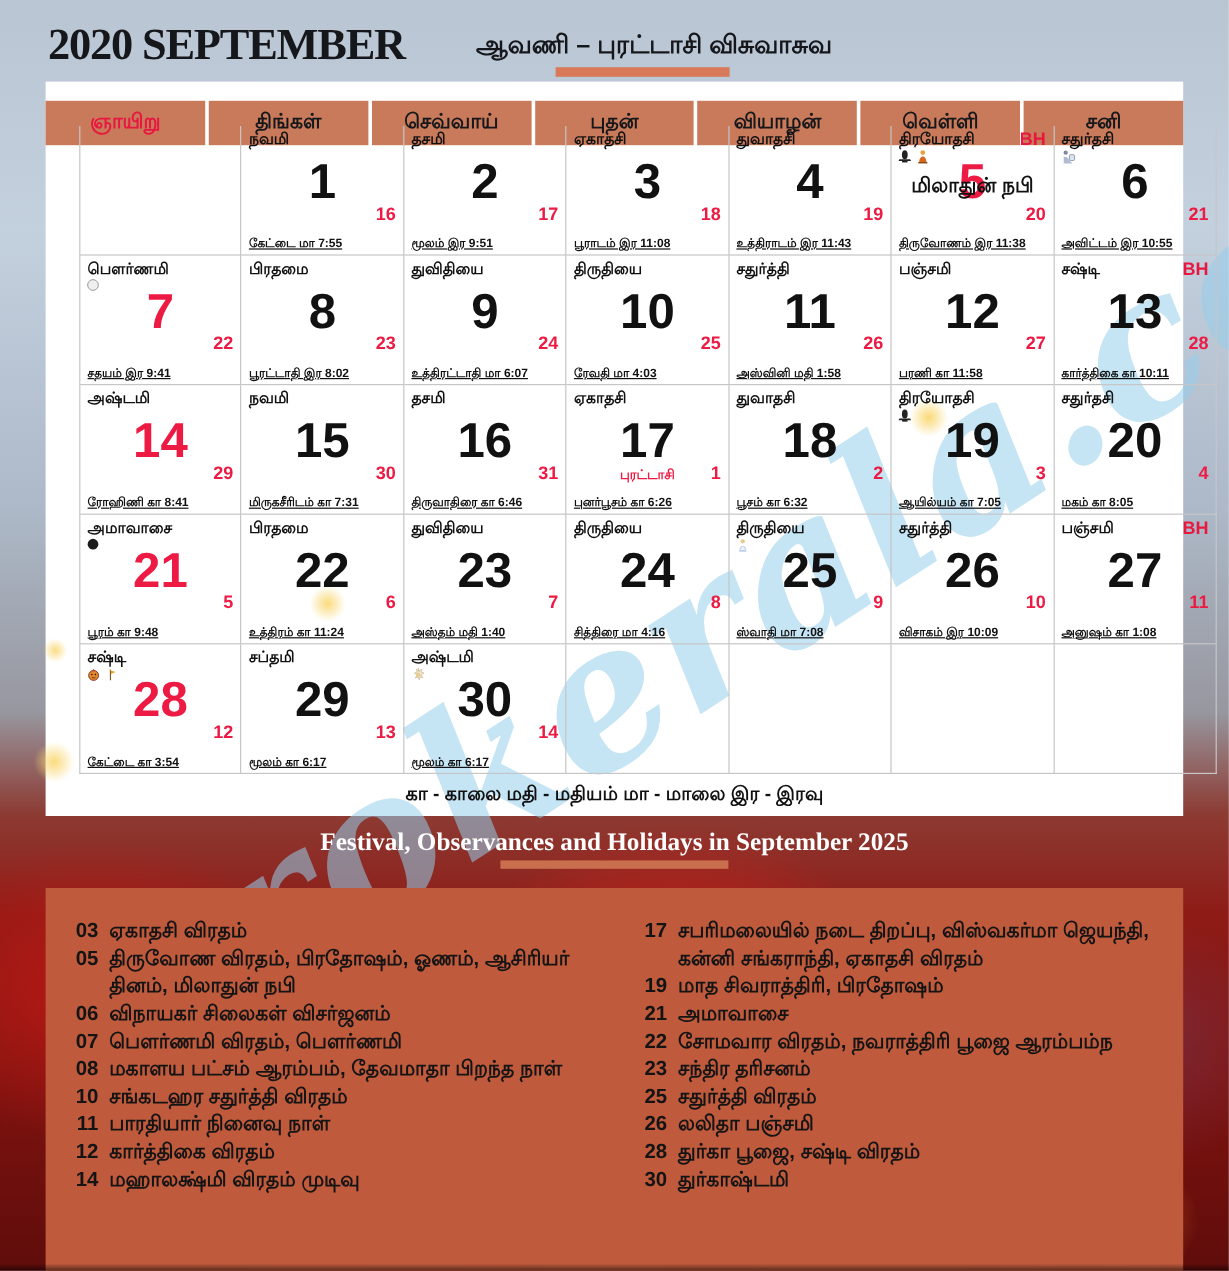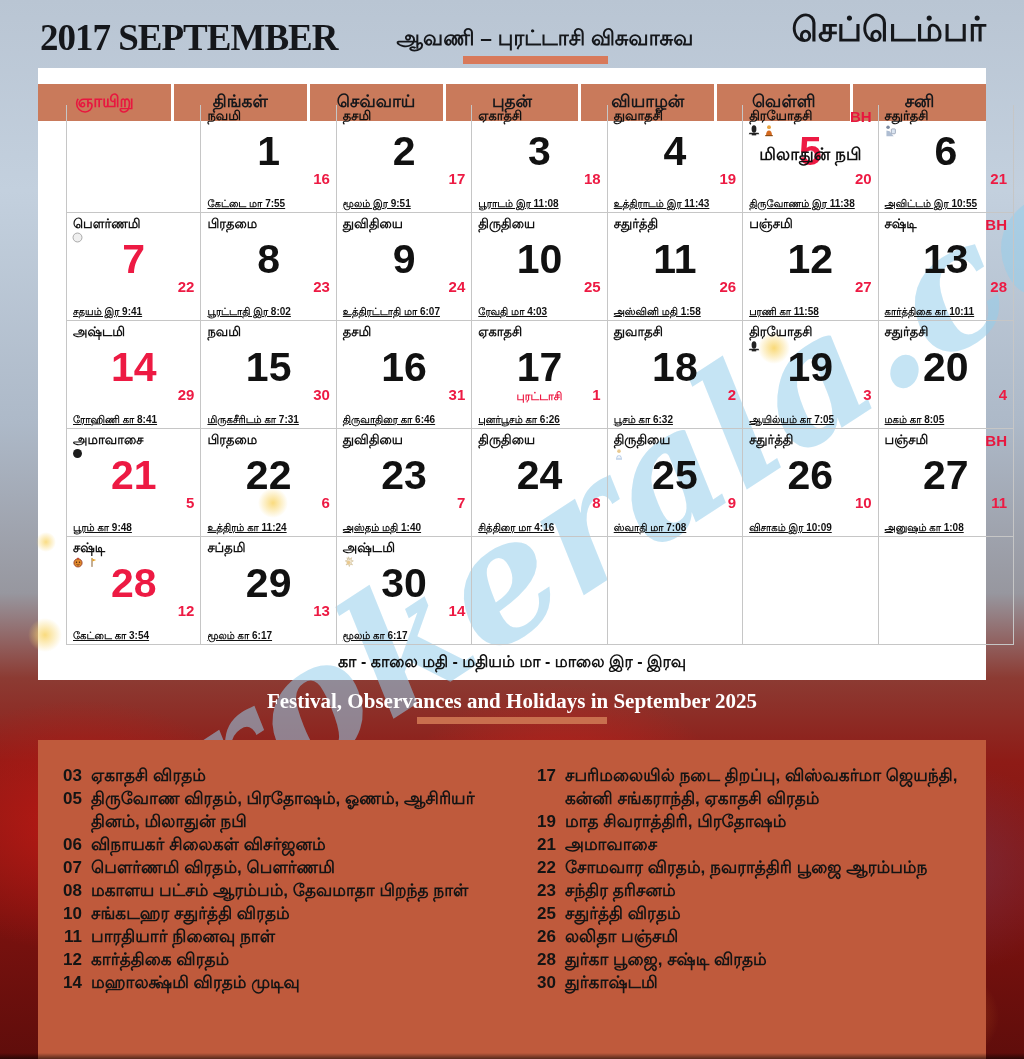--- a/index.html
+++ b/index.html
@@ -58,24 +58,23 @@
   .fdate{width:27px;flex:none;margin-right:9px;text-align:right;}
   .ftext{flex:1;}
   .footer{position:absolute;left:0;right:0;top:1082px;text-align:center;color:#fff;font-weight:700;font-size:17px;z-index:2;}
   .bottom-edge{position:absolute;left:0;bottom:0;width:100%;height:6px;background:linear-gradient(180deg,rgba(0,0,0,0),rgba(0,0,0,.55));z-index:3;}
 </style>
 </head>
 <body>
 
 <div class="page">
 
-  <div class="title-en">2017 SEPTEMBER</div>
+  <div class="title-en">2020 SEPTEMBER</div>
   <div class="title-sub">ஆவணி – புரட்டாசி விசுவாசுவ</div>
   <div class="sub-bar"></div>
-  <div class="title-ta">செப்டெம்பர்</div>
 
   <div class="panel"></div>
   <div class="wm">Prokerala.com</div>
   <div class="blob b1"></div>
   <div class="blob b2"></div>
   <div class="blob b3"></div>
   <div class="blob b4"></div>
 
   <div class="wk-row">
     <div class="wk sun">ஞாயிறு</div>

